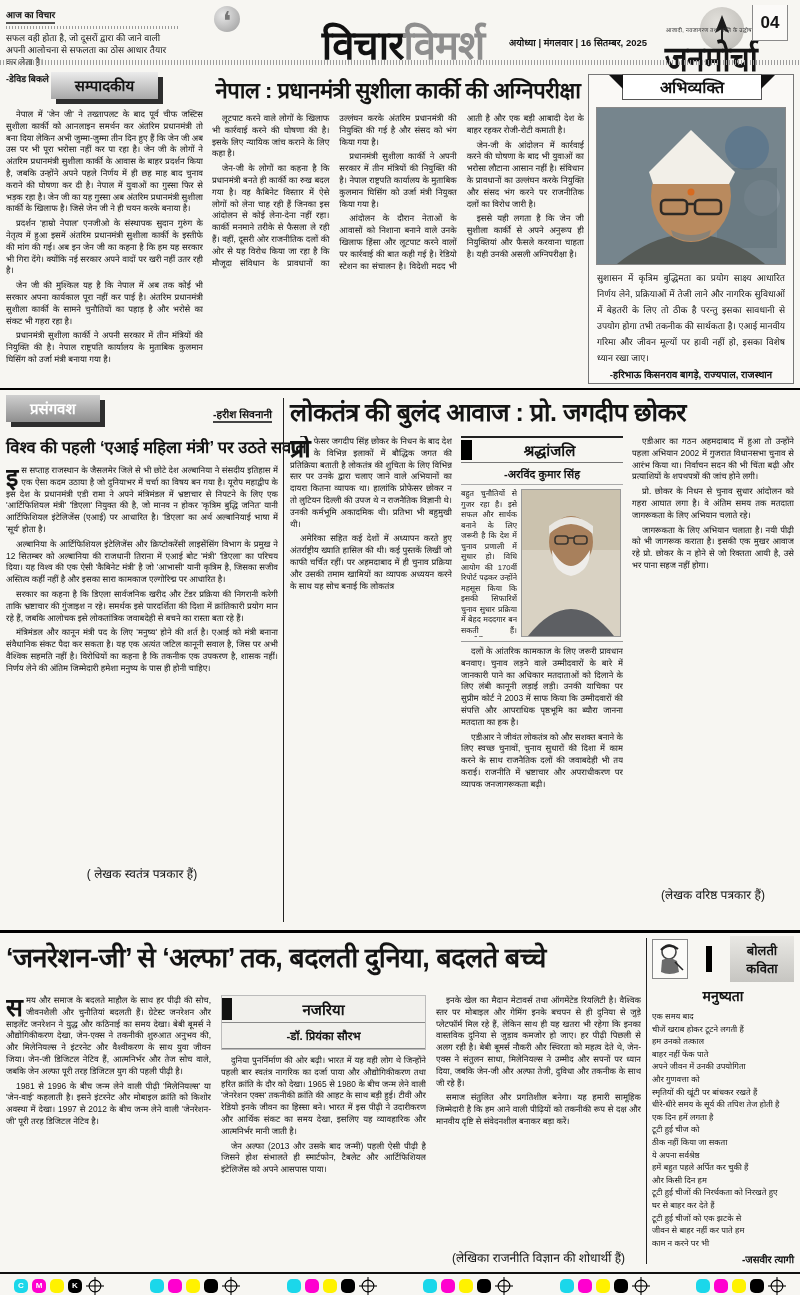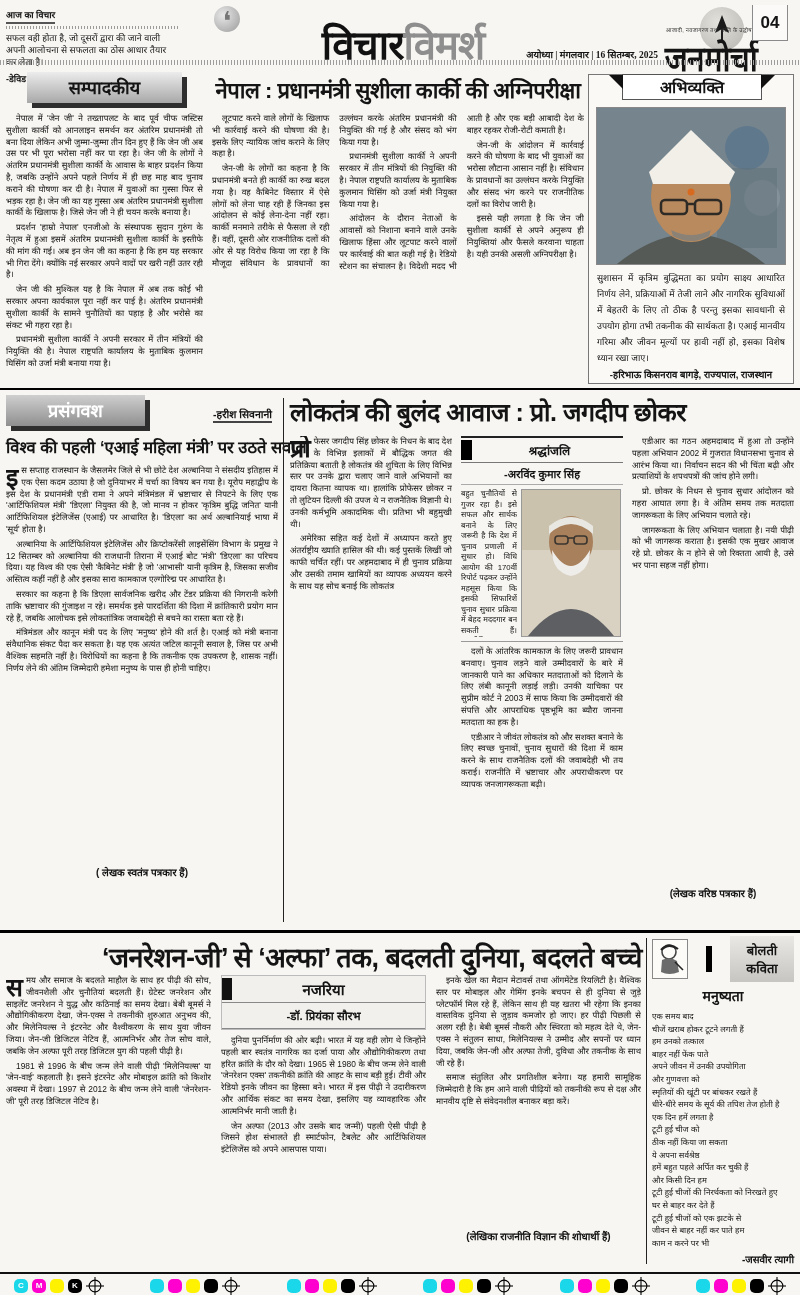--- a/index.html
+++ b/index.html
@@ -12,35 +12,35 @@
   .thought-label{font-size:9px;font-weight:bold;border-bottom:2px solid #555;display:inline-block;padding-bottom:1px;}
   .quote-ornament{position:absolute;right:-62px;top:2px;width:26px;height:26px;border-radius:50%;
       background:radial-gradient(circle at 35% 35%,#e8e8e8,#9a9a9a);color:#777;font-size:26px;line-height:30px;text-align:center;}
   .thought-rule{height:3px;background:repeating-linear-gradient(90deg,#9a9a9a 0 1px,transparent 1px 3px);margin:2px 0 3px;}
   .thought-text{font-size:9px;line-height:12px;}
   .thought-author{font-size:9px;font-weight:bold;display:inline-block;}
   .thought-hatch{display:inline-block;width:70px;height:5px;background:repeating-linear-gradient(90deg,#aaa 0 1px,transparent 1px 3px);margin-left:3px;}
   .masthead{left:278px;top:16px;width:250px;text-align:center;font-weight:900;font-size:40px;letter-spacing:-1px;white-space:nowrap;}
   .masthead .m1{color:#111;}
   .masthead .m2{color:#8e8e8e;}
-  .dateline{left:498px;top:48px;width:160px;font-size:9.5px;font-weight:bold;text-align:right;white-space:nowrap;font-family:Liberation Serif, serif;}
+  .dateline{left:498px;top:36px;width:160px;font-size:9.5px;font-weight:bold;text-align:center;white-space:nowrap;}
   .emblem{left:700px;top:7px;width:44px;height:44px;border-radius:50%;background:radial-gradient(circle at 40% 35%,#e3e1dc,#b7b5b0);}
   .logo-wrap{left:636px;top:26px;width:150px;text-align:center;}
   .logo-tagline{font-size:5.5px;color:#333;letter-spacing:.3px;}
   .logo-name{font-size:31px;font-weight:900;letter-spacing:-.5px;transform:scaleY(1.12);transform-origin:top;}
   .pageno{left:752px;top:5px;width:36px;height:36px;border:1px solid #8a8a8a;border-top-width:0;
           font-size:17px;font-weight:bold;text-align:center;line-height:36px;background:#fbfaf8;}
   .header-rule{left:0;top:60px;width:800px;height:5px;background:repeating-linear-gradient(90deg,#9d9d9d 0 1px,transparent 1px 3px);}
   
   .body-text{font-size:8.4px;line-height:11.8px;text-align:justify;overflow:hidden;}
   .body-text p{margin:0 0 3px;text-indent:10px;}
   .body-text p.noindent{text-indent:0;}
   .dropcap{float:left;font-size:25px;line-height:22px;font-weight:bold;padding:1px 3px 0 0;}
-  .credit{font-weight:bold;text-align:center;font-size:10px;margin-top:2px;}
-  .sec-label{display:inline-block;padding:3px 42px 4px;font-size:18px;font-weight:bold;
+  .credit{font-weight:normal;text-align:center;font-size:12px;margin-top:2px;}
+  .sec-label{display:inline-block;padding:3px 24px 4px;font-size:15px;font-weight:bold;
      background:linear-gradient(180deg,#ececec,#a8a8a8);box-shadow:5px 5px 0 0 #2e2e2e;}
   
   .editorial{left:6px;top:72px;width:197px;height:312px;}
   .editorial-head{text-align:center;margin-bottom:10px;}
   .editorial .body-text{height:268px;}
   .lead{left:212px;top:74px;width:372px;height:310px;}
   .lead-headline{font-size:22px;font-weight:900;text-align:center;letter-spacing:-.5px;white-space:nowrap;}
   .lead-body{margin-top:9px;height:262px;column-count:3;column-gap:10px;}
   .expr{left:588px;top:74px;width:206px;height:310px;border:1px solid #777;background:#faf9f6;}
   .expr-tab{position:absolute;left:33px;top:-1px;width:140px;height:26px;background:#fff;border:1px solid #555;
@@ -63,28 +63,28 @@
   .prasang .body-text{height:398px;}
   .v1{left:283px;top:398px;height:524px;}
   .demo{left:290px;top:394px;width:504px;height:530px;}
   .demo-headline{font-size:25px;font-weight:900;letter-spacing:-.5px;white-space:nowrap;margin-bottom:8px;}
   .demo-cols{display:flex;gap:9px;height:470px;}
   .demo-col{width:162px;}
   .demo-col .body-text{height:100%;}
   .tribute{border-top:2px solid #222;border-bottom:1px solid #999;margin-bottom:4px;padding-top:2px;}
   .tribute-titlerow{display:flex;align-items:center;border-bottom:1px solid #777;padding-bottom:2px;}
   .tribute-bar{width:11px;height:20px;background:#000;margin-right:4px;}
-  .tribute-title{flex:1;text-align:center;font-size:12px;font-weight:900;}
+  .tribute-title{flex:1;text-align:center;font-size:15px;font-weight:900;}
   .tribute-byline{text-align:center;font-size:11px;font-weight:bold;padding:3px 0;border-bottom:1px solid #aaa;}
   .tribute-content{display:flex;gap:4px;padding:4px 0;}
   .tribute-side{width:56px;font-size:7.8px;line-height:10.5px;text-align:justify;overflow:hidden;height:148px;}
   .tribute-photo{width:100px;height:148px;border:1px solid #999;}
   
   .gen{left:6px;top:936px;width:636px;height:330px;}
-  .gen-headline{font-size:27px;font-weight:900;text-align:right;letter-spacing:-.5px;white-space:nowrap;margin:2px 0 0;}
+  .gen-headline{font-size:27px;font-weight:900;text-align:left;letter-spacing:-.5px;white-space:nowrap;margin:2px 0 20px;}
   .gen-cols{display:flex;gap:10px;height:276px;}
   .gen-col{width:205px;}
   .gen-col .body-text{height:100%;}
   .nazariya{border:1px solid #bbb;background:#f1f0ec;margin-bottom:5px;}
   .naz-titlerow{display:flex;align-items:center;background:linear-gradient(180deg,#e7e6e2,#cfcecа);border-bottom:1px solid #888;}
   .naz-bar{width:10px;height:22px;background:#111;margin-right:4px;}
   .naz-title{flex:1;text-align:center;font-size:15px;font-weight:900;padding:3px 14px 3px 0;}
   .naz-byline{text-align:center;font-size:11.5px;font-weight:bold;padding:5px 0;border-bottom:1px solid #888;}
   .v2{left:646px;top:938px;height:326px;}
   .poem{left:652px;top:936px;width:142px;height:332px;}

